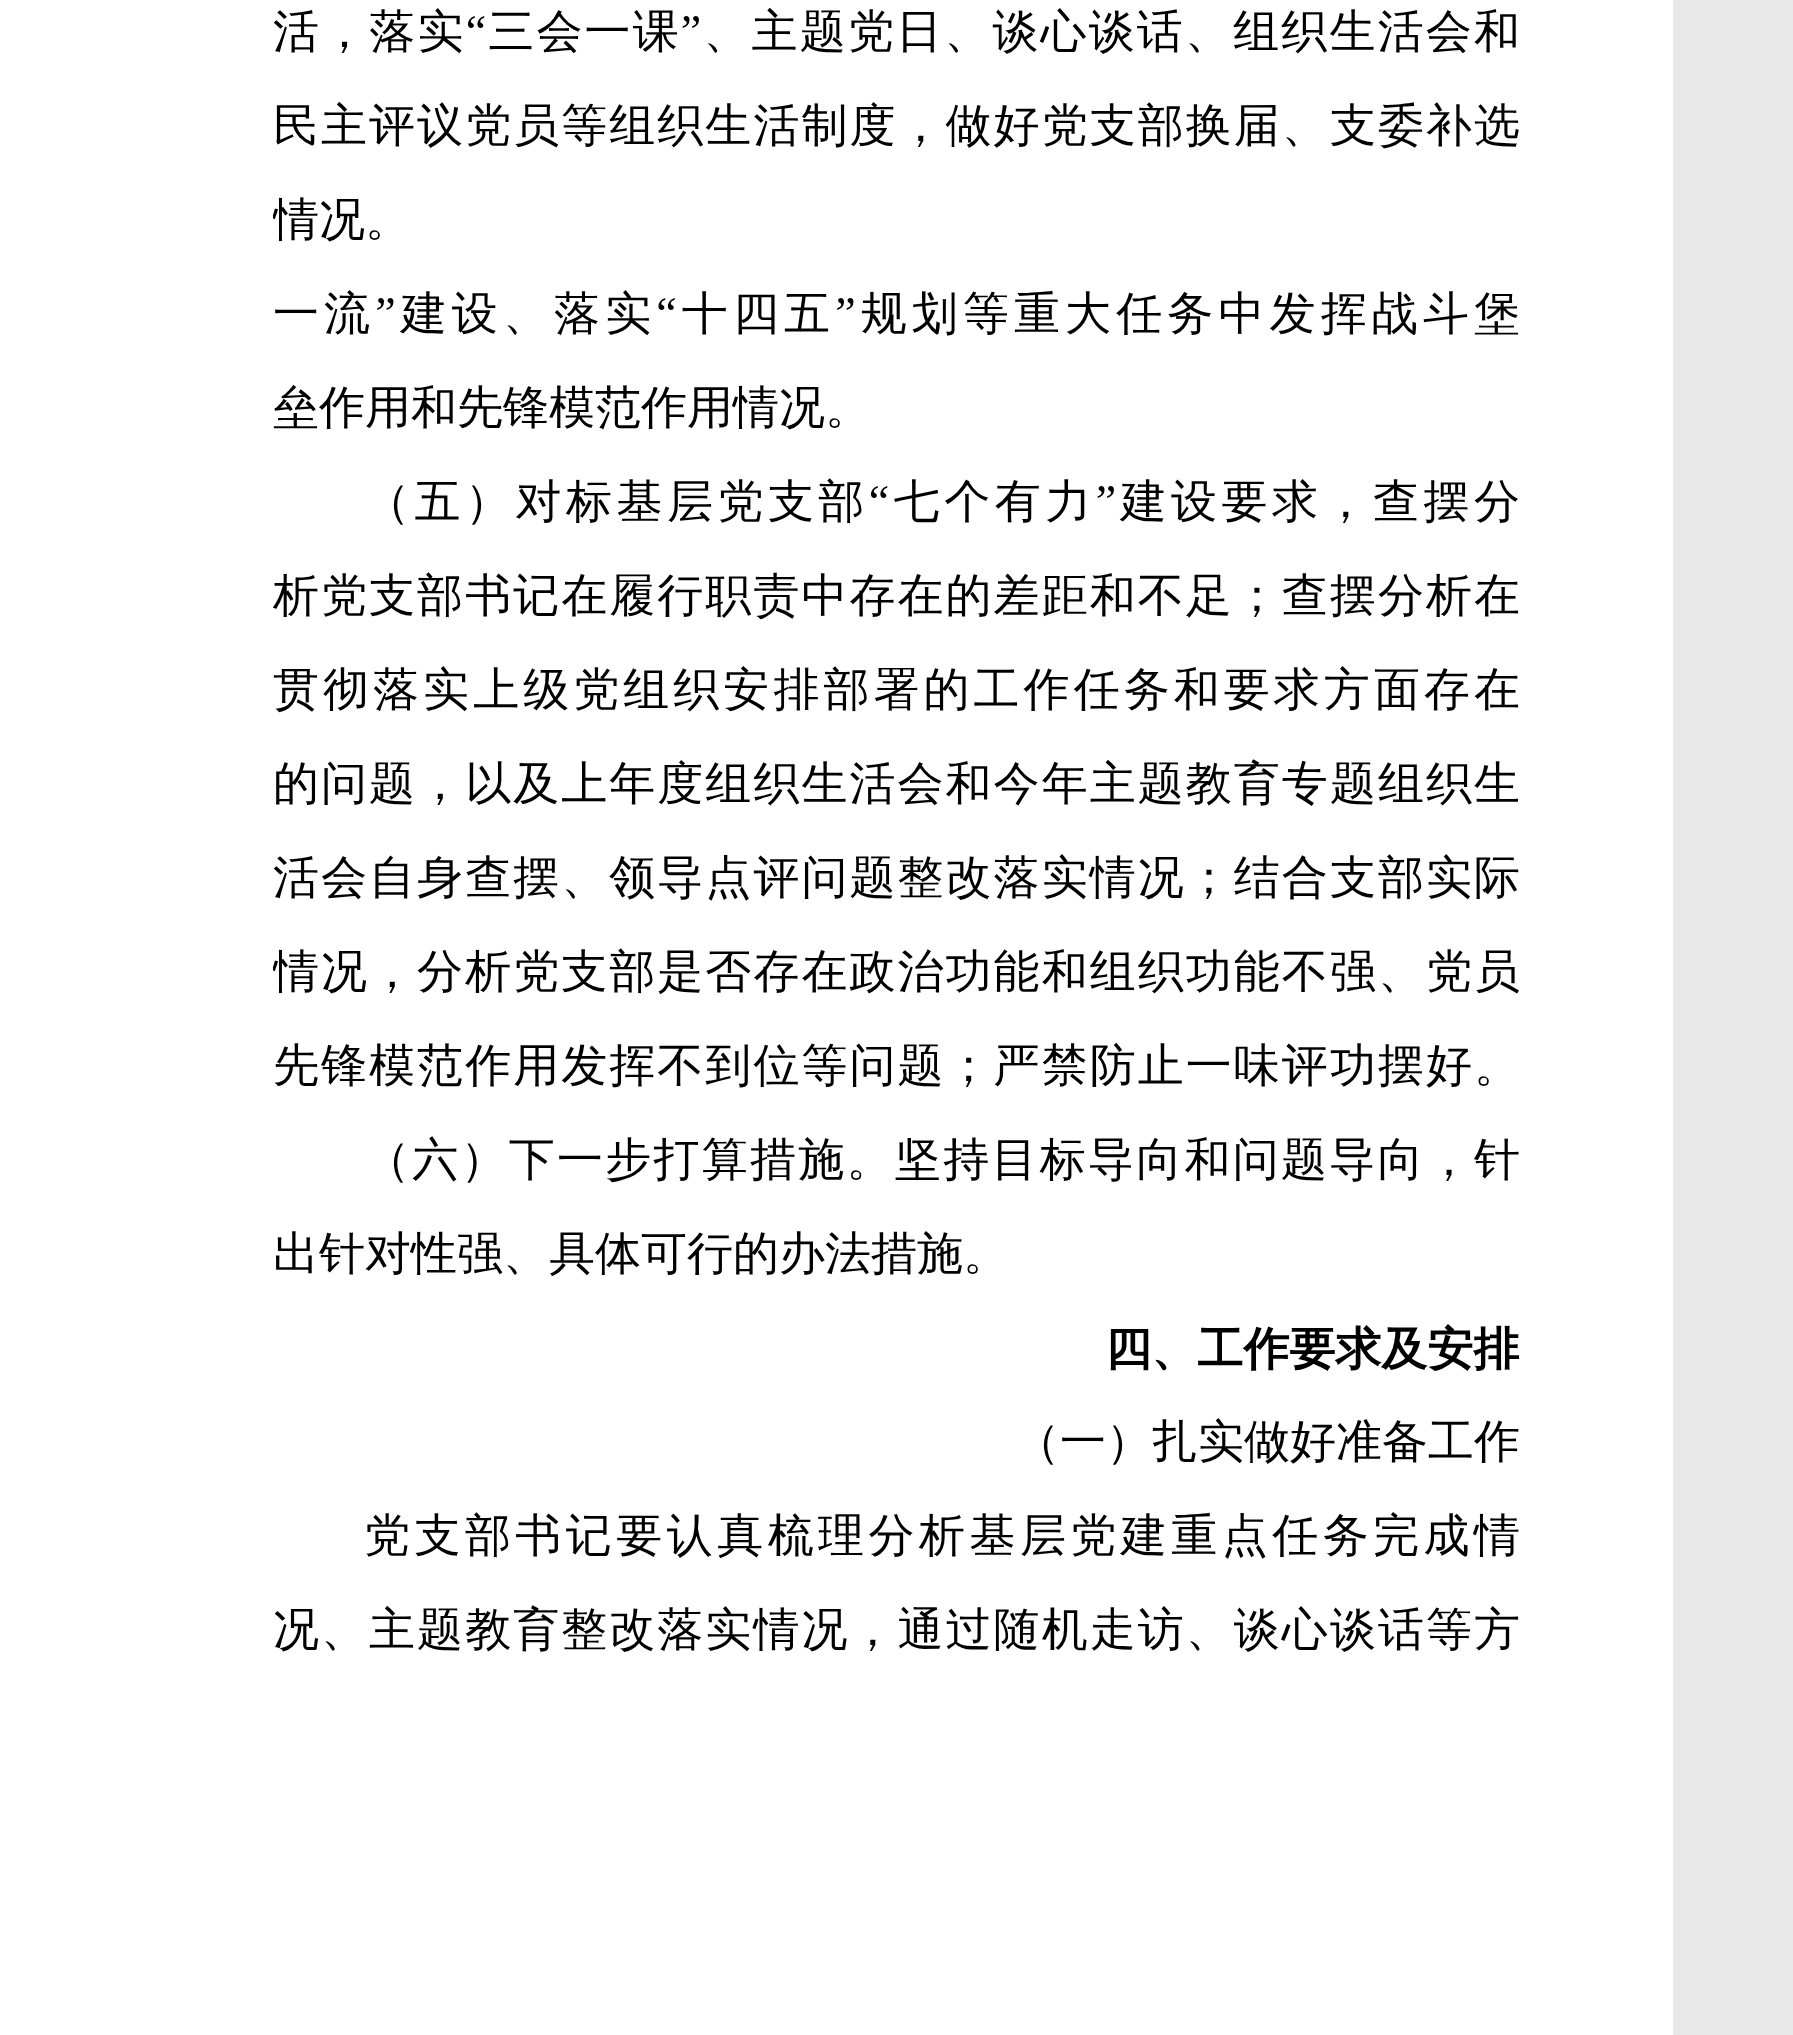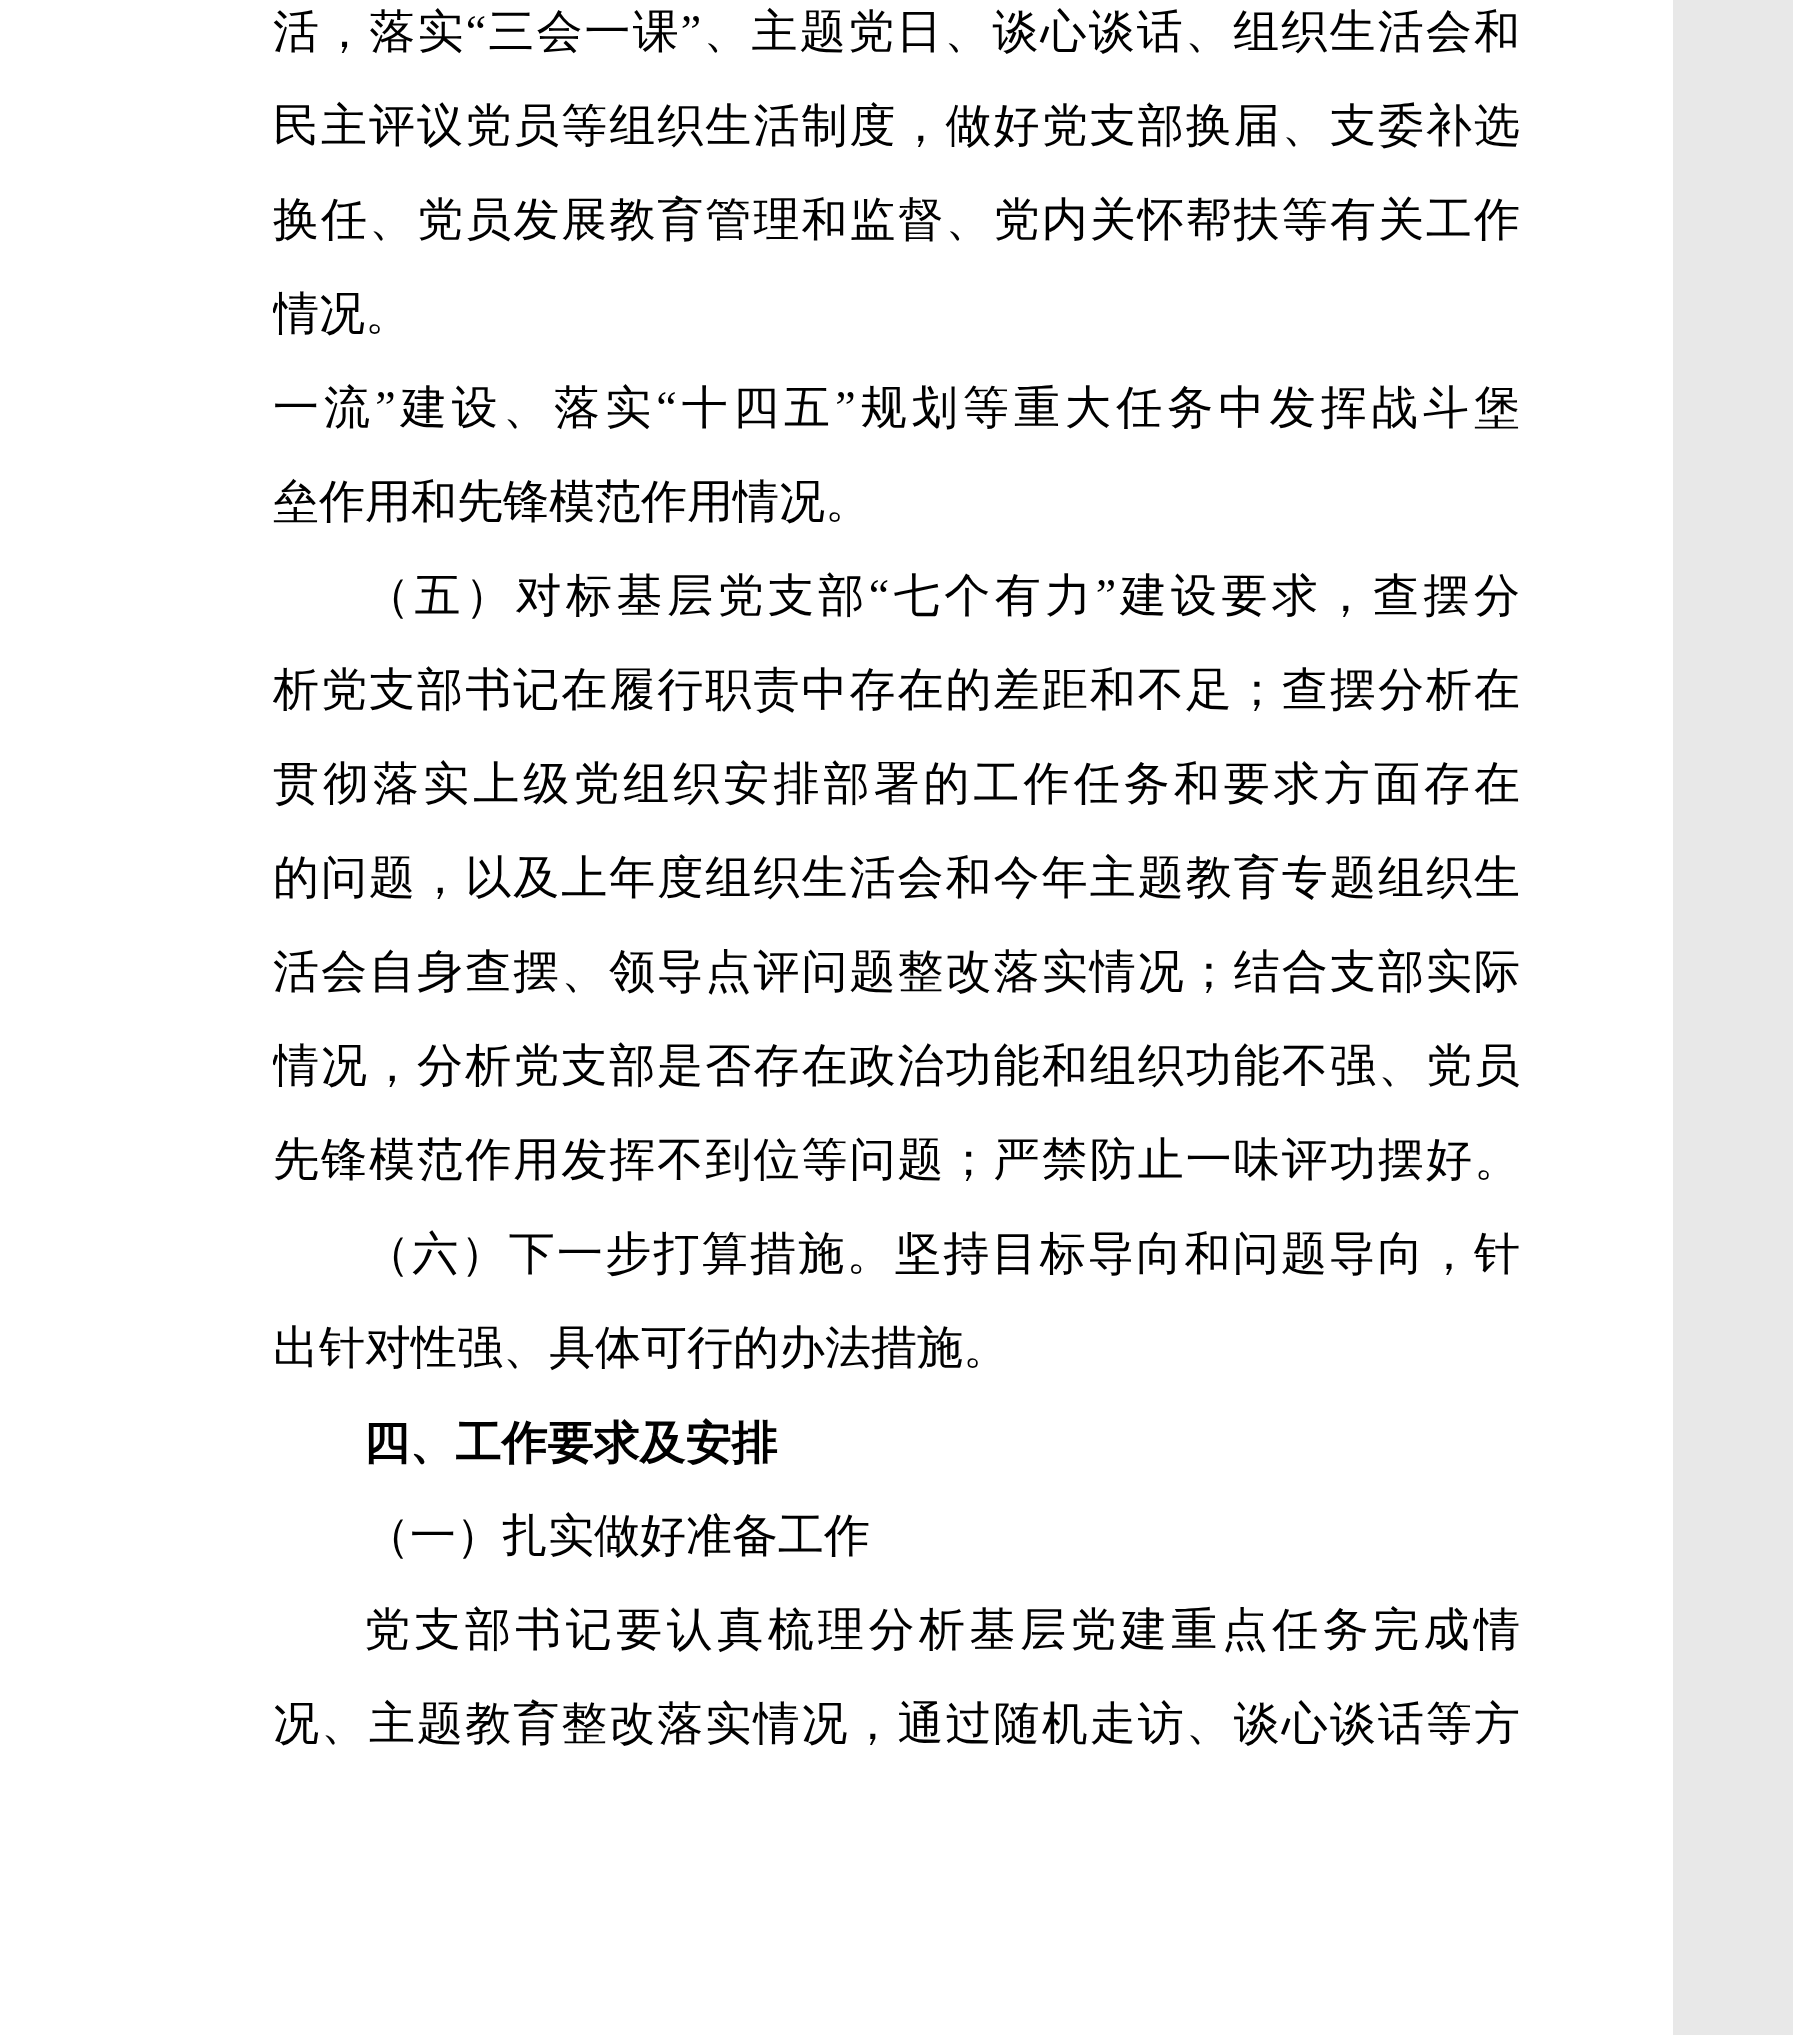--- a/index.html
+++ b/index.html
@@ -28,34 +28,33 @@
   }
   .full {
     text-align: justify;
     text-align-last: justify;
     text-justify: inter-character;
   }
   .end {
     text-align: left;
     text-align-last: auto;
   }
-  .indent { text-indent: 91px; }
+  .indent { text-indent: 91px; text-align: right; }
   .heading {
     font-family: "Liberation Sans", "DejaVu Sans", sans-serif;
     font-weight: 700;
   }
 </style>
 </head>
 <body>
 
 <div class="page">
   <div class="content">
     <div class="line full">活，落实“三会一课”、主题党日、谈心谈话、组织生活会和</div>
     <div class="line full">民主评议党员等组织生活制度，做好党支部换届、支委补选</div>
-    <div class="line full">换任、党员发展教育管理和监督、党内关怀帮扶等有关工作</div>
     <div class="line end">情况。</div>
     <div class="line full">一流”建设、落实“十四五”规划等重大任务中发挥战斗堡</div>
     <div class="line end">垒作用和先锋模范作用情况。</div>
     <div class="line full indent">（五）对标基层党支部“七个有力”建设要求，查摆分</div>
     <div class="line full">析党支部书记在履行职责中存在的差距和不足；查摆分析在</div>
     <div class="line full">贯彻落实上级党组织安排部署的工作任务和要求方面存在</div>
     <div class="line full">的问题，以及上年度组织生活会和今年主题教育专题组织生</div>
     <div class="line full">活会自身查摆、领导点评问题整改落实情况；结合支部实际</div>
     <div class="line full">情况，分析党支部是否存在政治功能和组织功能不强、党员</div>
     <div class="line full">先锋模范作用发挥不到位等问题；严禁防止一味评功摆好。</div>

